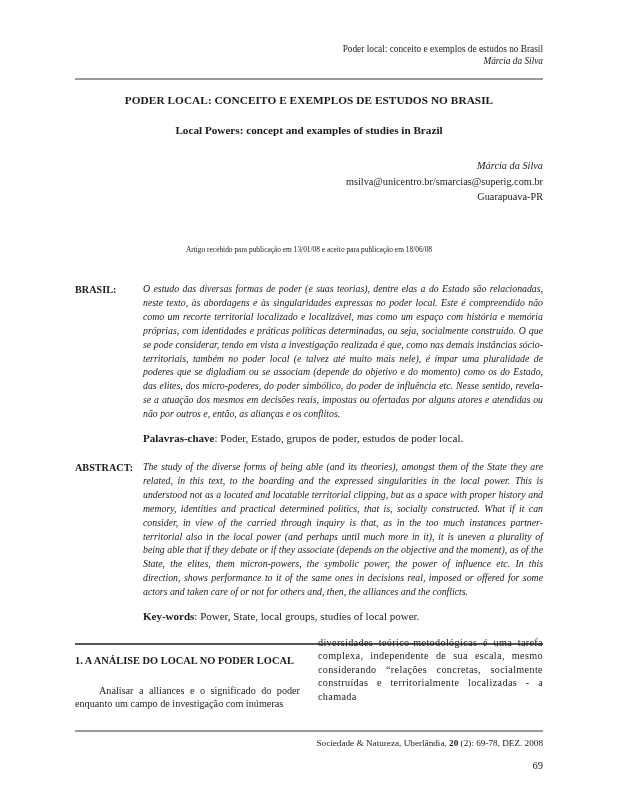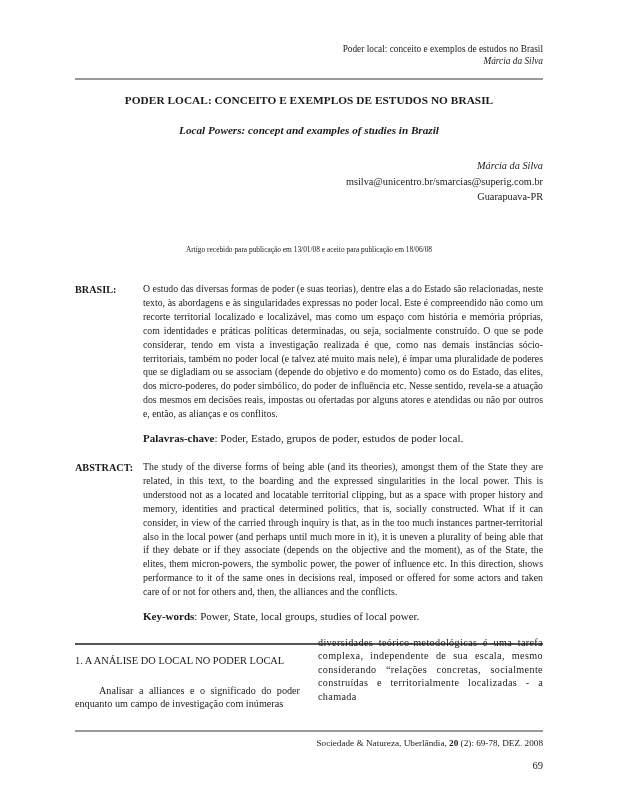--- a/index.html
+++ b/index.html
@@ -4,32 +4,32 @@
 <style>
   html, body { margin: 0; padding: 0; background: #ffffff; }
   body { width: 618px; height: 800px; position: relative; overflow: hidden;
          font-family: "Liberation Serif", serif; color: #1a1a1a; }
   .abs { position: absolute; }
   .running-head { right: 75px; top: 43px; text-align: right; font-size: 9.3px; line-height: 12px; }
   .running-head .author { font-style: italic; }
   .rule { left: 75px; width: 468px; background: #9a9a9a; }
   .title { left: 75px; width: 468px; text-align: center; font-weight: bold; }
   .main-title { top: 94px; font-size: 11.3px; letter-spacing: 0.05px; }
-  .sub-title { top: 124px; font-size: 11.2px; font-style: italic; }
+  .sub-title { top: 124px; font-size: 11.2px; }
   .affil { right: 75px; top: 158px; text-align: right; font-size: 10.3px; line-height: 15.6px; }
   .affil .name { font-style: italic; }
   .received { left: 75px; width: 468px; top: 245px; text-align: center; font-size: 7.4px; }
   .label { left: 75px; font-weight: bold; font-size: 10.2px; }
   .block { left: 143px; width: 400px; font-size: 9.8px; line-height: 13.9px; text-align: justify; }
-  .block.italic { }
+  .block.italic { font-style: italic; }
   .kw { left: 143px; width: 400px; font-size: 11px; }
   .kw b { font-weight: bold; }
   .col { font-size: 10.2px; line-height: 13.4px; text-align: justify; }
   .right-col { left: 318px; width: 225px; letter-spacing: 0.35px; }
-  .section-head { left: 75px; top: 655px; font-weight: normal; font-size: 10.4px; }
+  .section-head { left: 75px; top: 655px; font-weight: bold; font-size: 10.4px; }
   .para { left: 75px; width: 225px; top: 684px; text-indent: 24px; }
   .footer-cite { right: 75px; top: 738px; font-size: 9.2px; text-align: right; }
   .page-num { right: 75px; top: 760px; font-size: 10.5px; }
 </style>
 </head>
 <body>
 
 <div class="abs running-head">
   <div>Poder local: conceito e exemplos de estudos no Brasil</div>
   <div class="author">Márcia da Silva</div>

